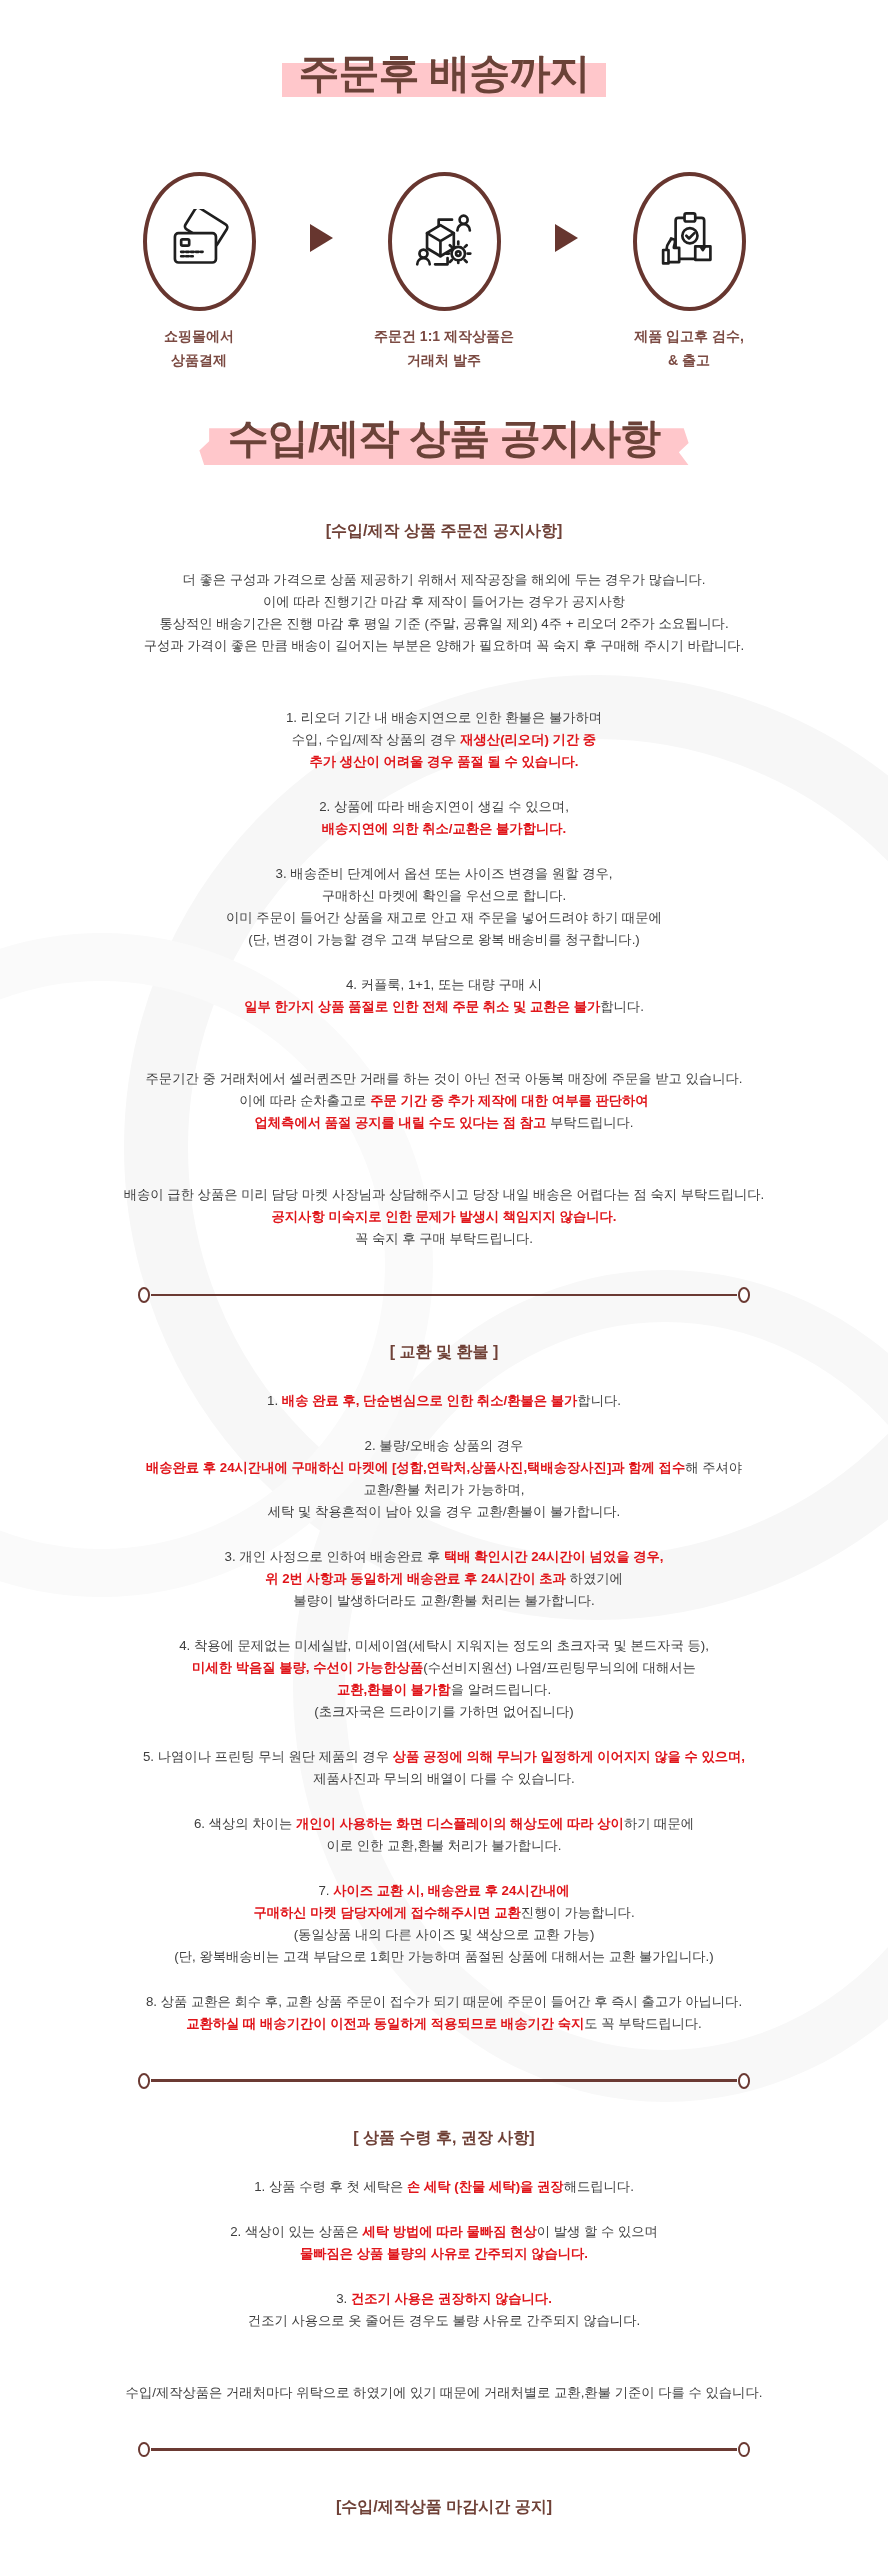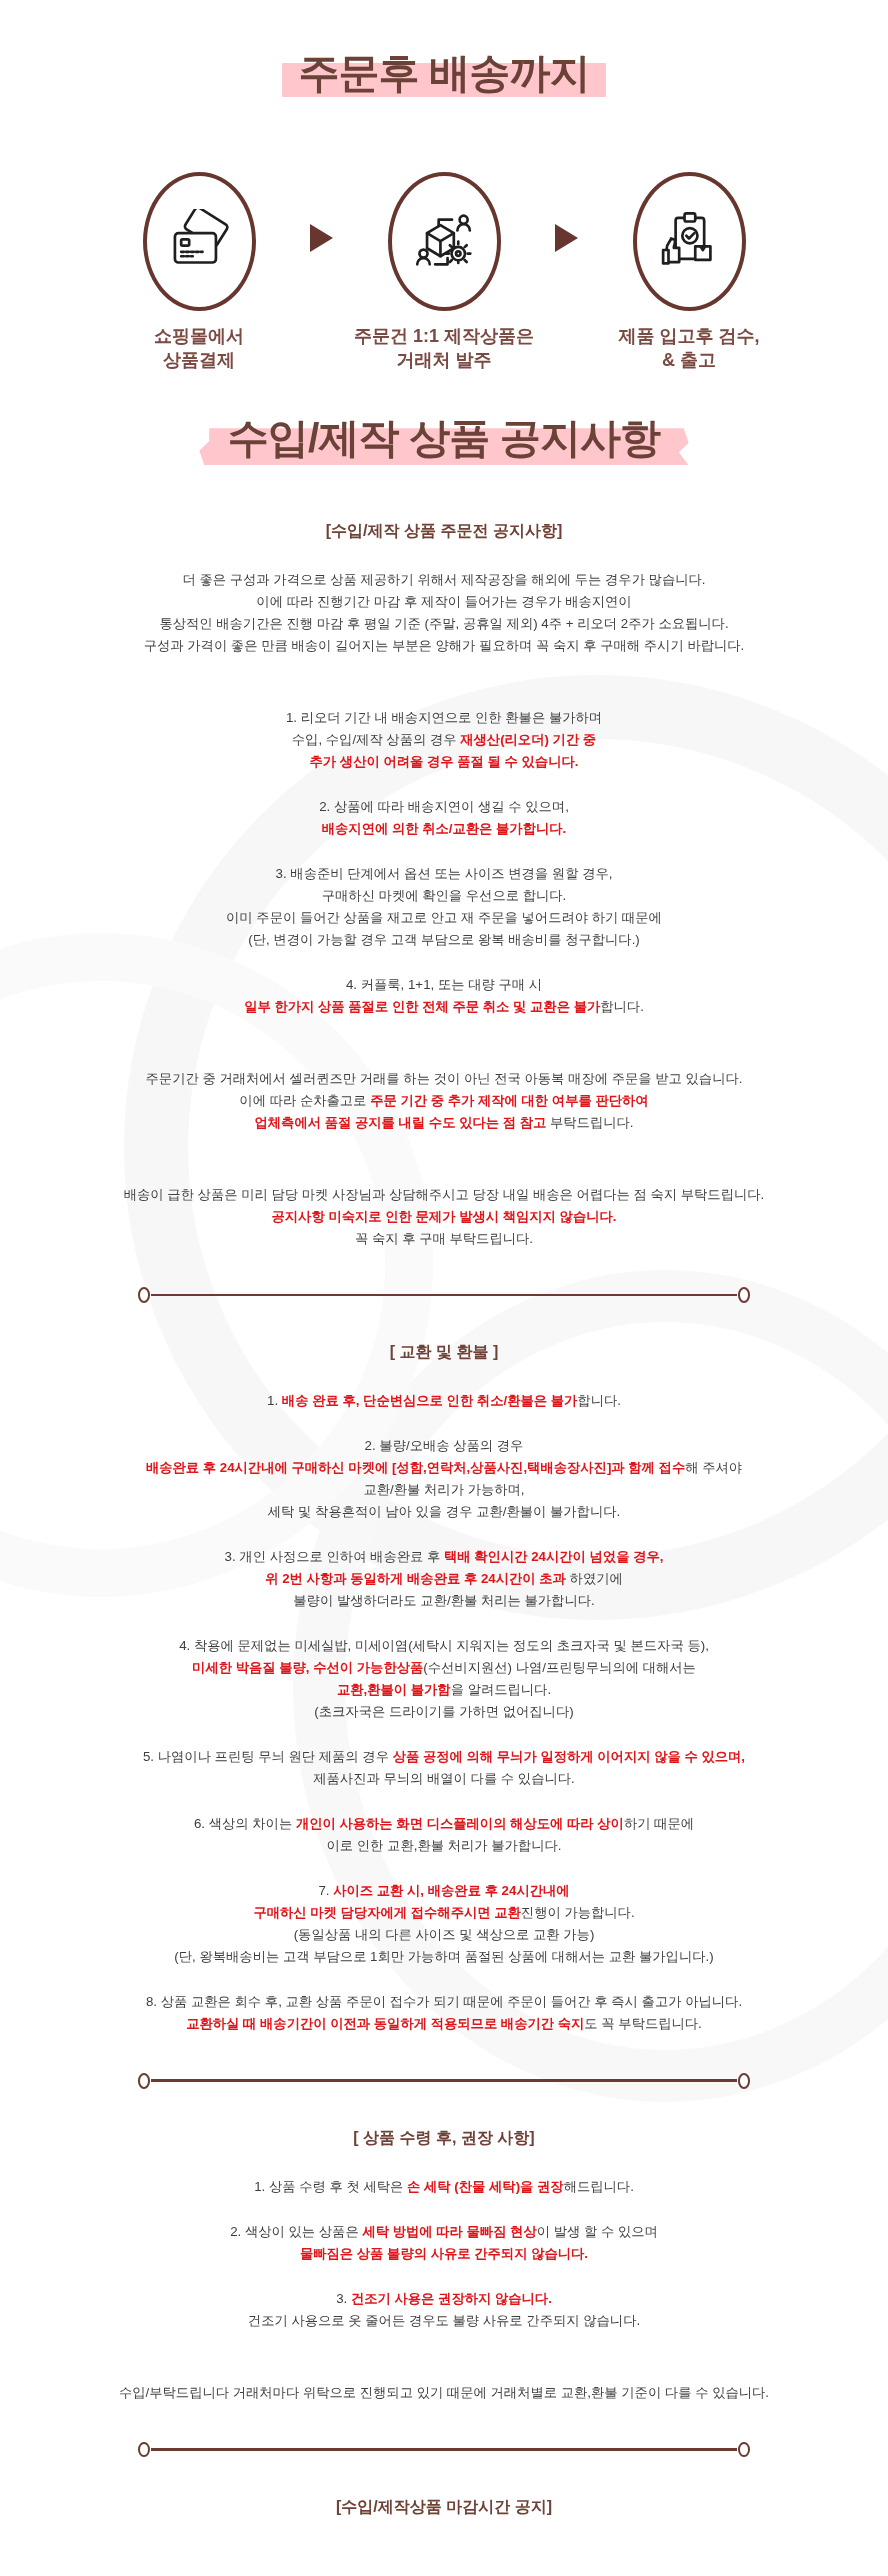--- a/index.html
+++ b/index.html
@@ -21,21 +21,21 @@
   .hl::before{content:"";position:absolute;left:-3.6px;right:-3.6px;bottom:0px;height:34px;
               background:#ffc7cb;z-index:0;}
   .hl.tape::before{left:-16px;right:-16px;height:37px;bottom:-3.6px;
       clip-path:polygon(2% 0,99% 0,100% 40%,98% 65%,100% 100%,1% 100%,0 60%,2% 35%);}
 
   
   .steps{display:flex;justify-content:center;align-items:flex-start;margin-top:75px;}
   .step{width:222px;}
   .circle{width:105px;height:131px;border:4.4px solid #67362f;border-radius:50%;
           display:flex;align-items:center;justify-content:center;margin:0 auto;background:#fff;}
-  .step-label{margin-top:12.4px;font-size:18px;line-height:24px;font-weight:700;color:#7b4a42;}
+  .step-label{margin-top:12.4px;font-size:14px;line-height:24px;font-weight:700;color:#7b4a42;}
   .flow-arrow{width:0;height:0;border-left:23px solid #67362f;border-top:14px solid transparent;
               border-bottom:14px solid transparent;margin-top:52px;}
 
   
   .notice-title-wrap{margin-top:43px;}
   .blocks{width:844px;margin:57px auto 18px;font-size:13.3px;line-height:22px;}
   .section-header{font-size:16px;line-height:23px;font-weight:700;color:#6f4137;margin:39px 0 27px;}
   .block{margin:23px 0;}
   .block.lg{margin-top:50px;}
   .line{min-height:22px;}
@@ -135,21 +135,21 @@
     <div class="notice-title-wrap">
       <h1 class="big-title" style="padding-top:0">
         <span class="hl tape"><span class="txt">수입/제작 상품 공지사항</span></span>
       </h1>
     </div>
 
     <div class="blocks">
         <div class="section-header">[수입/제작 상품 주문전 공지사항]</div>
         <div class="block">
           <div class="line"><span>더 좋은 구성과 가격으로 상품 제공하기 위해서 제작공장을 해외에 두는 경우가 많습니다.</span></div>
-          <div class="line"><span>이에 따라 진행기간 마감 후 제작이 들어가는 경우가 배송지연이</span></div>
+          <div class="line"><span>이에 따라 진행기간 마감 후 제작이 들어가는 경우가 공지사항</span></div>
           <div class="line"><span>통상적인 배송기간은 진행 마감 후 평일 기준 (주말, 공휴일 제외) 4주 + 리오더 2주가 소요됩니다.</span></div>
           <div class="line"><span>구성과 가격이 좋은 만큼 배송이 길어지는 부분은 양해가 필요하며 꼭 숙지 후 구매해 주시기 바랍니다.</span></div>
         </div>
         <div class="block lg">
           <div class="line"><span>1. 리오더 기간 내 배송지연으로 인한 환불은 불가하며</span></div>
           <div class="line"><span>수입, 수입/제작 상품의 경우 </span><span class="red">재생산(리오더) 기간 중</span></div>
           <div class="line"><span class="red">추가 생산이 어려울 경우 품절 될 수 있습니다.</span></div>
         </div>
         <div class="block">
           <div class="line"><span>2. 상품에 따라 배송지연이 생길 수 있으며,</span></div>
@@ -222,20 +222,20 @@
         </div>
         <div class="block">
           <div class="line"><span>2. 색상이 있는 상품은 </span><span class="red">세탁 방법에 따라 물빠짐 현상</span><span>이 발생 할 수 있으며</span></div>
           <div class="line"><span class="red">물빠짐은 상품 불량의 사유로 간주되지 않습니다.</span></div>
         </div>
         <div class="block">
           <div class="line"><span>3. </span><span class="red">건조기 사용은 권장하지 않습니다.</span></div>
           <div class="line"><span>건조기 사용으로 옷 줄어든 경우도 불량 사유로 간주되지 않습니다.</span></div>
         </div>
         <div class="block lg">
-          <div class="line"><span>수입/부탁드립니다 거래처마다 위탁으로 진행되고 있기 때문에 거래처별로 교환,환불 기준이 다를 수 있습니다.</span></div>
+          <div class="line"><span>수입/제작상품은 거래처마다 위탁으로 하였기에 있기 때문에 거래처별로 교환,환불 기준이 다를 수 있습니다.</span></div>
         </div>
         <div class="divider"></div>
         <div class="section-header">[수입/제작상품 마감시간 공지]</div>
       </div>
   </div>
 </div>
 
 
 </body></html>

